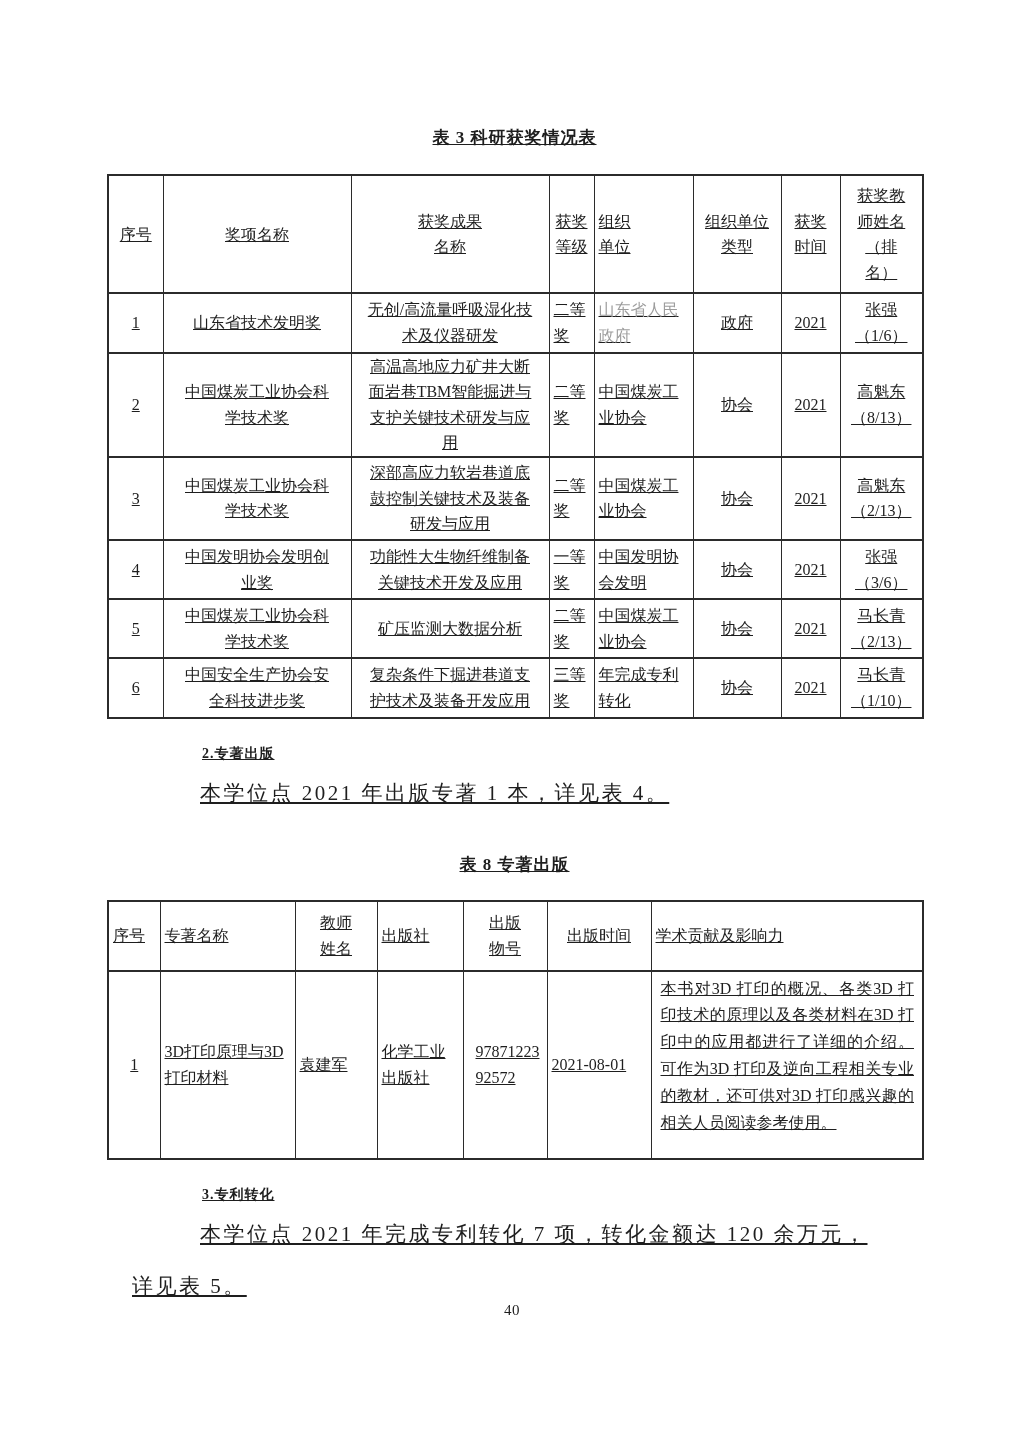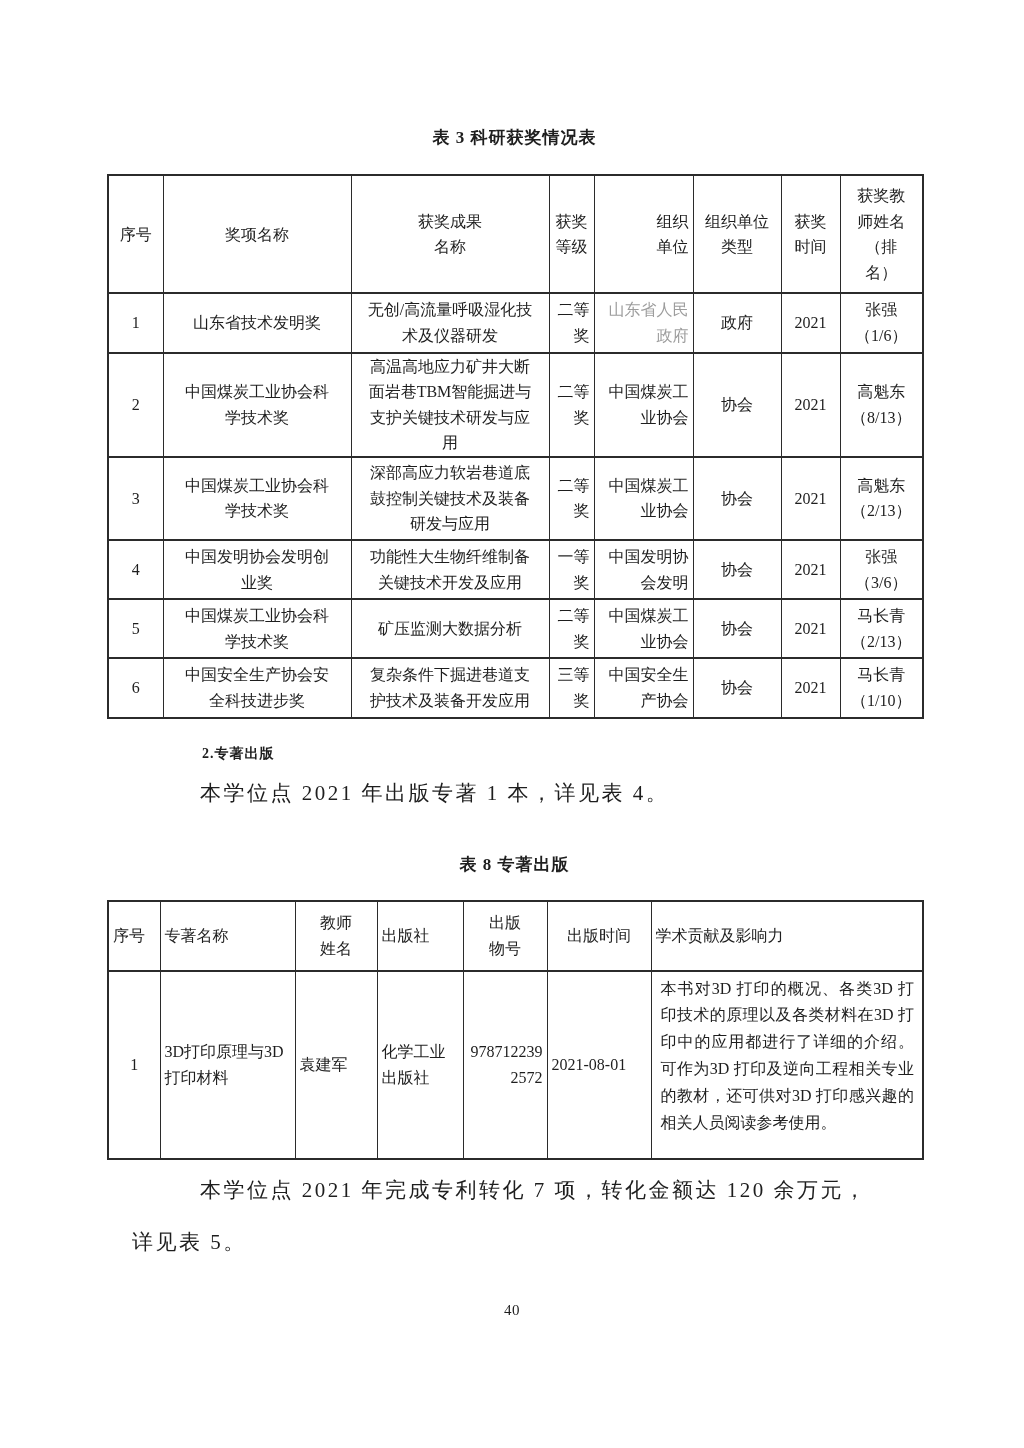--- a/index.html
+++ b/index.html
@@ -5,20 +5,21 @@
   html,body { margin:0; padding:0; background:#ffffff; }
   .page {
     position:relative;
     width:1024px; height:1448px;
     background:#ffffff;
     box-sizing:border-box;
     padding:128px 102px 0 107px;
     font-family:"Liberation Serif","DejaVu Serif",serif;
     color:#1e1e1e;
     overflow:hidden;
+    text-decoration:underline;
   }
   .tbl-caption {
     text-align:center;
     font-weight:bold;
     font-size:17px;
     letter-spacing:1px;
     line-height:1.2;
   }
   .cap3 { margin:0 0 26px 0; }
   .cap4 { margin:36px 0 24px 0; }
@@ -38,38 +39,38 @@
     font-weight:normal;
     text-align:center;
     vertical-align:middle;
     white-space:pre-line;
     overflow:hidden;
   }
   
   .tbl3 thead th { height:110px;border-radius:6px; }
   .tbl3 td.award-name { padding:0 18px; }
   .tbl3 td.result-name { padding:0 14px; }
-  .tbl3 .ta-l { text-align:right; }
+  .tbl3 .ta-l { text-align:left; }
   .tbl3 tbody tr:nth-child(1) { height:53px; }
   .tbl3 tbody tr:nth-child(2) { height:75px; }
   .tbl3 tbody tr:nth-child(3) { height:83px; }
   .tbl3 tbody tr:nth-child(4) { height:58px; }
   .tbl3 tbody tr:nth-child(5) { height:53px; }
   .tbl3 tbody tr:nth-child(6) { height:46px; }
   
   .tbl4 thead th { height:62px; }
   .tbl4 tbody tr { height:188px; }
   .tbl4 .ta-l { text-align:left; }
   .tbl4 td.impact {
     text-align:justify;
     vertical-align:top;
     line-height:1.68;
     padding:4px 8px 20px 9px;
   }
-  .tbl4 td.isbn { word-break:break-all; text-align:right; padding-left:6px; }
+  .tbl4 td.isbn { word-break:break-all; text-align:left; padding-left:12px; }
   .section-heading {
     margin:26px 0 0 95px;
     font-size:14px;
     font-weight:bold;
     letter-spacing:1px;
     line-height:1.3;
   }
   .para {
     margin:4px 0 0 25px;
     width:790px;
@@ -180,21 +181,21 @@
         <td>协会</td>
         <td>2021</td>
         <td>马长青
 （2/13）</td>
       </tr>
       <tr>
         <td>6</td>
         <td class="award-name">中国安全生产协会安全科技进步奖</td>
         <td class="result-name">复杂条件下掘进巷道支护技术及装备开发应用</td>
         <td class="ta-l">三等奖</td>
-        <td class="ta-l">中国安全生产协会</td>
+        <td class="ta-l">年完成专利转化</td>
         <td>协会</td>
         <td>2021</td>
         <td>马长青
 （1/10）</td>
       </tr>
     </tbody>
   </table>
 
   <div class="section-heading">2.专著出版</div>
   <div class="para">本学位点 2021 年出版专著 1 本，详见表 4。</div>
@@ -230,18 +231,19 @@
         <td class="ta-l">3D打印原理与3D打印材料</td>
         <td class="ta-l">袁建军</td>
         <td class="ta-l">化学工业出版社</td>
         <td class="isbn">9787122392572</td>
         <td class="ta-l">2021-08-01</td>
         <td class="impact">本书对3D 打印的概况、各类3D 打印技术的原理以及各类材料在3D 打印中的应用都进行了详细的介绍。可作为3D 打印及逆向工程相关专业的教材，还可供对3D 打印感兴趣的相关人员阅读参考使用。</td>
       </tr>
     </tbody>
   </table>
 
+  <div class="section-heading">3.专利转化</div>
   <div class="para">本学位点 2021 年完成专利转化 7 项，转化金额达 120 余万元，
 详见表 5。</div>
 
   <div class="page-number">40</div>
 
 </div>
 
 </body></html>

